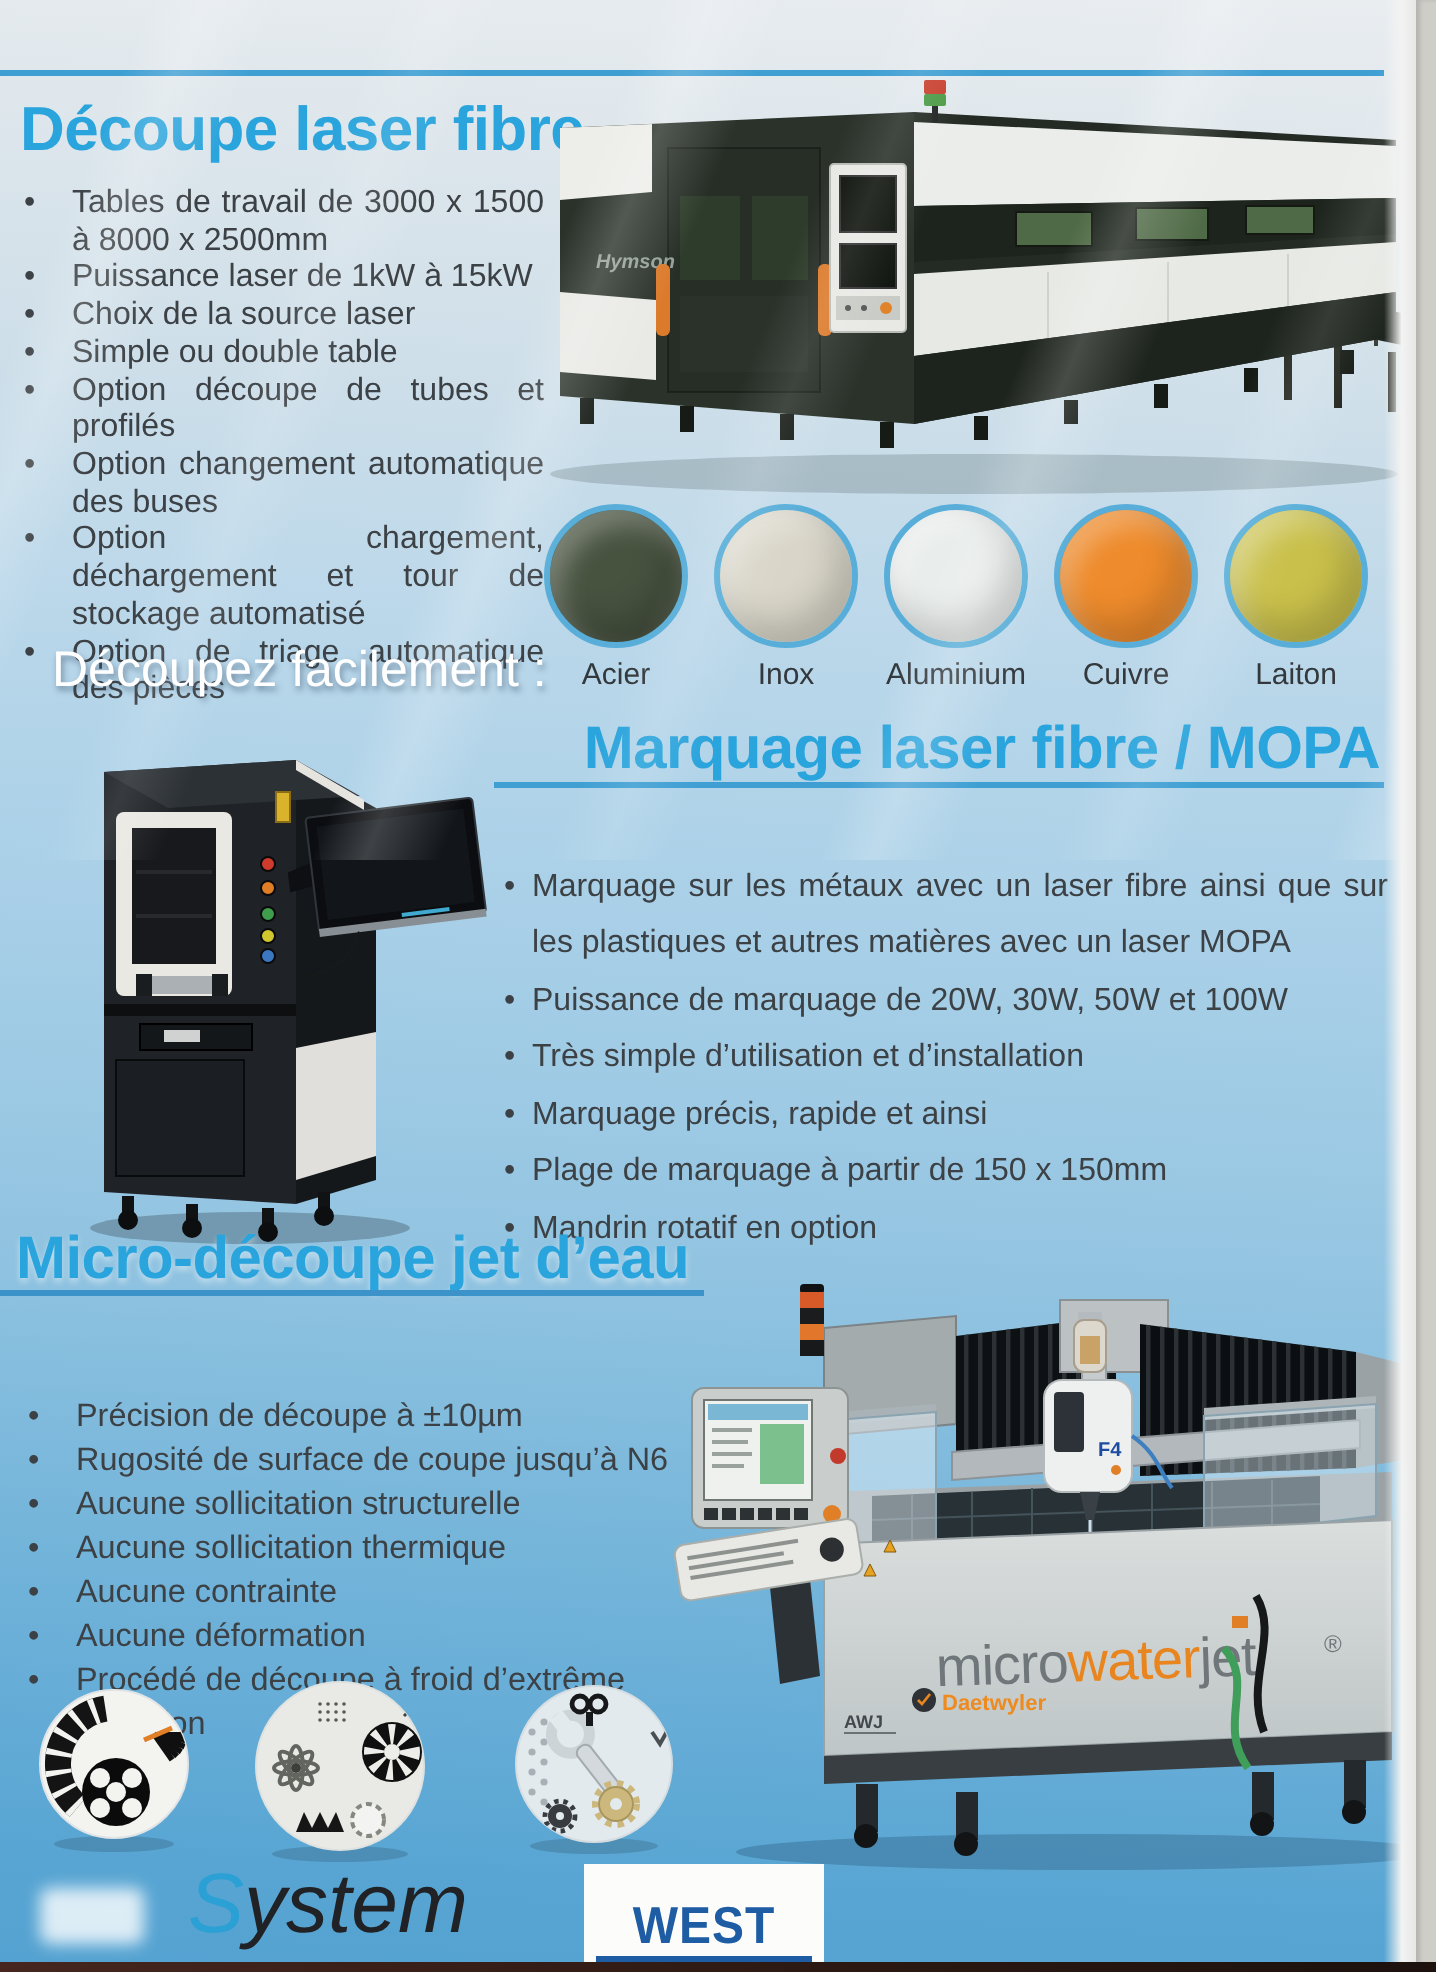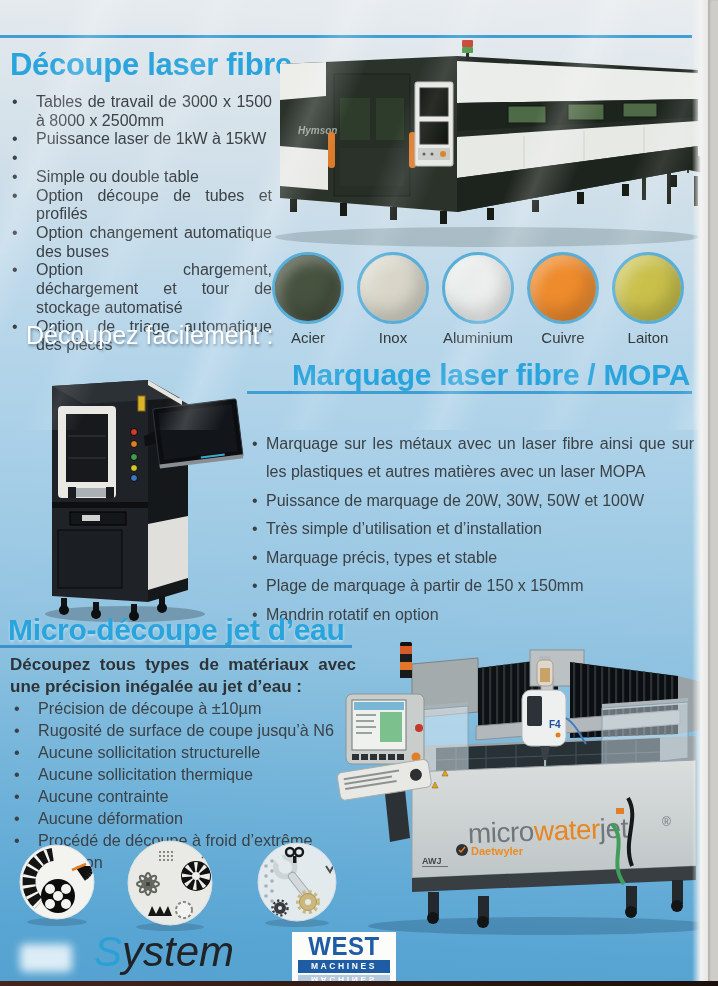--- a/index.html
+++ b/index.html
@@ -37,21 +37,21 @@
   #rule3{left:0;top:645px;width:352px;background:#3b93c9;}
   #intro3{left:10px;top:654px;width:346px;font-size:17px;line-height:1.3;}
   #bullets3{left:10px;top:697px;width:346px;font-size:16.2px;line-height:1.36;}
   #bullets3 .dot{flex:0 0 24px;}
   
   #system-logo{left:18px;top:924px;width:220px;height:56px;}
   .blur-box{left:2px;top:20px;width:52px;height:28px;background:rgba(255,255,255,.8);
     border-radius:5px;filter:blur(4px);}
   .system-text{left:44px;top:0;font-size:42px;font-style:italic;line-height:56px;color:#202225;margin-left:32px;}
   .system-text .s-accent{color:#2aa0d4;}
-  #west-logo{left:292px;top:932px;width:104px;height:50px;background:#fcfcfb;padding-top:2px;box-sizing:border-box;}
+  #west-logo{left:292px;top:932px;width:120px;height:50px;background:#fcfcfb;padding-top:20px;box-sizing:border-box;}
   .west-name{text-align:center;font-size:24px;font-weight:bold;color:#1e5ca4;line-height:1;
     letter-spacing:.5px;transform:scaleY(1.08);}
   .west-bar{margin:2px 6px 0;background:#1e5ca4;height:13px;line-height:13px;text-align:center;
     color:#fff;font-size:8.5px;font-weight:bold;letter-spacing:2.6px;}
   .west-reflection{margin:1px 6px 0;background:#1e5ca4;height:12px;line-height:12px;text-align:center;
     color:#fff;font-size:8.5px;font-weight:bold;letter-spacing:2.6px;opacity:.32;
     transform:scaleY(-.85);filter:blur(.4px);}
   
   #edge-white{left:692px;top:0;width:16px;height:986px;
     background:linear-gradient(90deg,rgba(244,246,246,0),#f2f3f2 55%,#e7e7e6);}
@@ -73,20 +73,21 @@
     <li>
         <span class="dot">•</span>
         <span class="txt just">Tables de travail de 3000 x 1500 à 8000 x 2500mm</span>
       </li>
     <li>
         <span class="dot">•</span>
         <span class="txt just">Puissance laser de 1kW à 15kW</span>
       </li>
     <li>
         <span class="dot">•</span>
+        <span class="txt just">Choix de la source laser</span>
       </li>
     <li>
         <span class="dot">•</span>
         <span class="txt just">Simple ou double table</span>
       </li>
     <li>
         <span class="dot">•</span>
         <span class="txt just">Option découpe de tubes et profilés</span>
       </li>
     <li>
@@ -206,21 +207,21 @@
     <li>
         <span class="dot">•</span>
         <span class="txt">Puissance de marquage de 20W, 30W, 50W et 100W</span>
       </li>
     <li>
         <span class="dot">•</span>
         <span class="txt">Très simple d’utilisation et d’installation</span>
       </li>
     <li>
         <span class="dot">•</span>
-        <span class="txt">Marquage précis, types et stable</span>
+        <span class="txt">Marquage précis, rapide et ainsi</span>
       </li>
     <li>
         <span class="dot">•</span>
         <span class="txt">Plage de marquage à partir de 150 x 150mm</span>
       </li>
     <li>
         <span class="dot">•</span>
         <span class="txt">Mandrin rotatif en option</span>
       </li>
   </ul>
@@ -266,21 +267,20 @@
       <rect x="126" y="30" width="84" height="58" rx="2" fill="#0b0d10" stroke="#30363c"></rect>
       <rect x="131" y="35" width="74" height="47" fill="#12161a"></rect>
       <rect x="126" y="86" width="84" height="4" fill="#878e94"></rect>
       <rect x="168" y="83" width="24" height="2" fill="#3fa9d0"></rect>
     </g>
     <path d="M150,92 q-6,18 -26,22" stroke="#16181a" stroke-width="2" fill="none"></path>
   </svg>
 
   <div class="abs sec-title" id="title3">Micro-découpe jet d’eau</div>
   <div class="abs rule" id="rule3"></div>
-  <div class="abs intro just" id="intro3">Découpez tous types de matériaux avec une précision inégalée au jet d’eau :</div>
 
   <ul class="abs blist" id="bullets3">
     <li>
         <span class="dot">•</span>
         <span class="txt">Précision de découpe à ±10µm</span>
       </li>
     <li>
         <span class="dot">•</span>
         <span class="txt">Rugosité de surface de coupe jusqu’à N6</span>
       </li>

